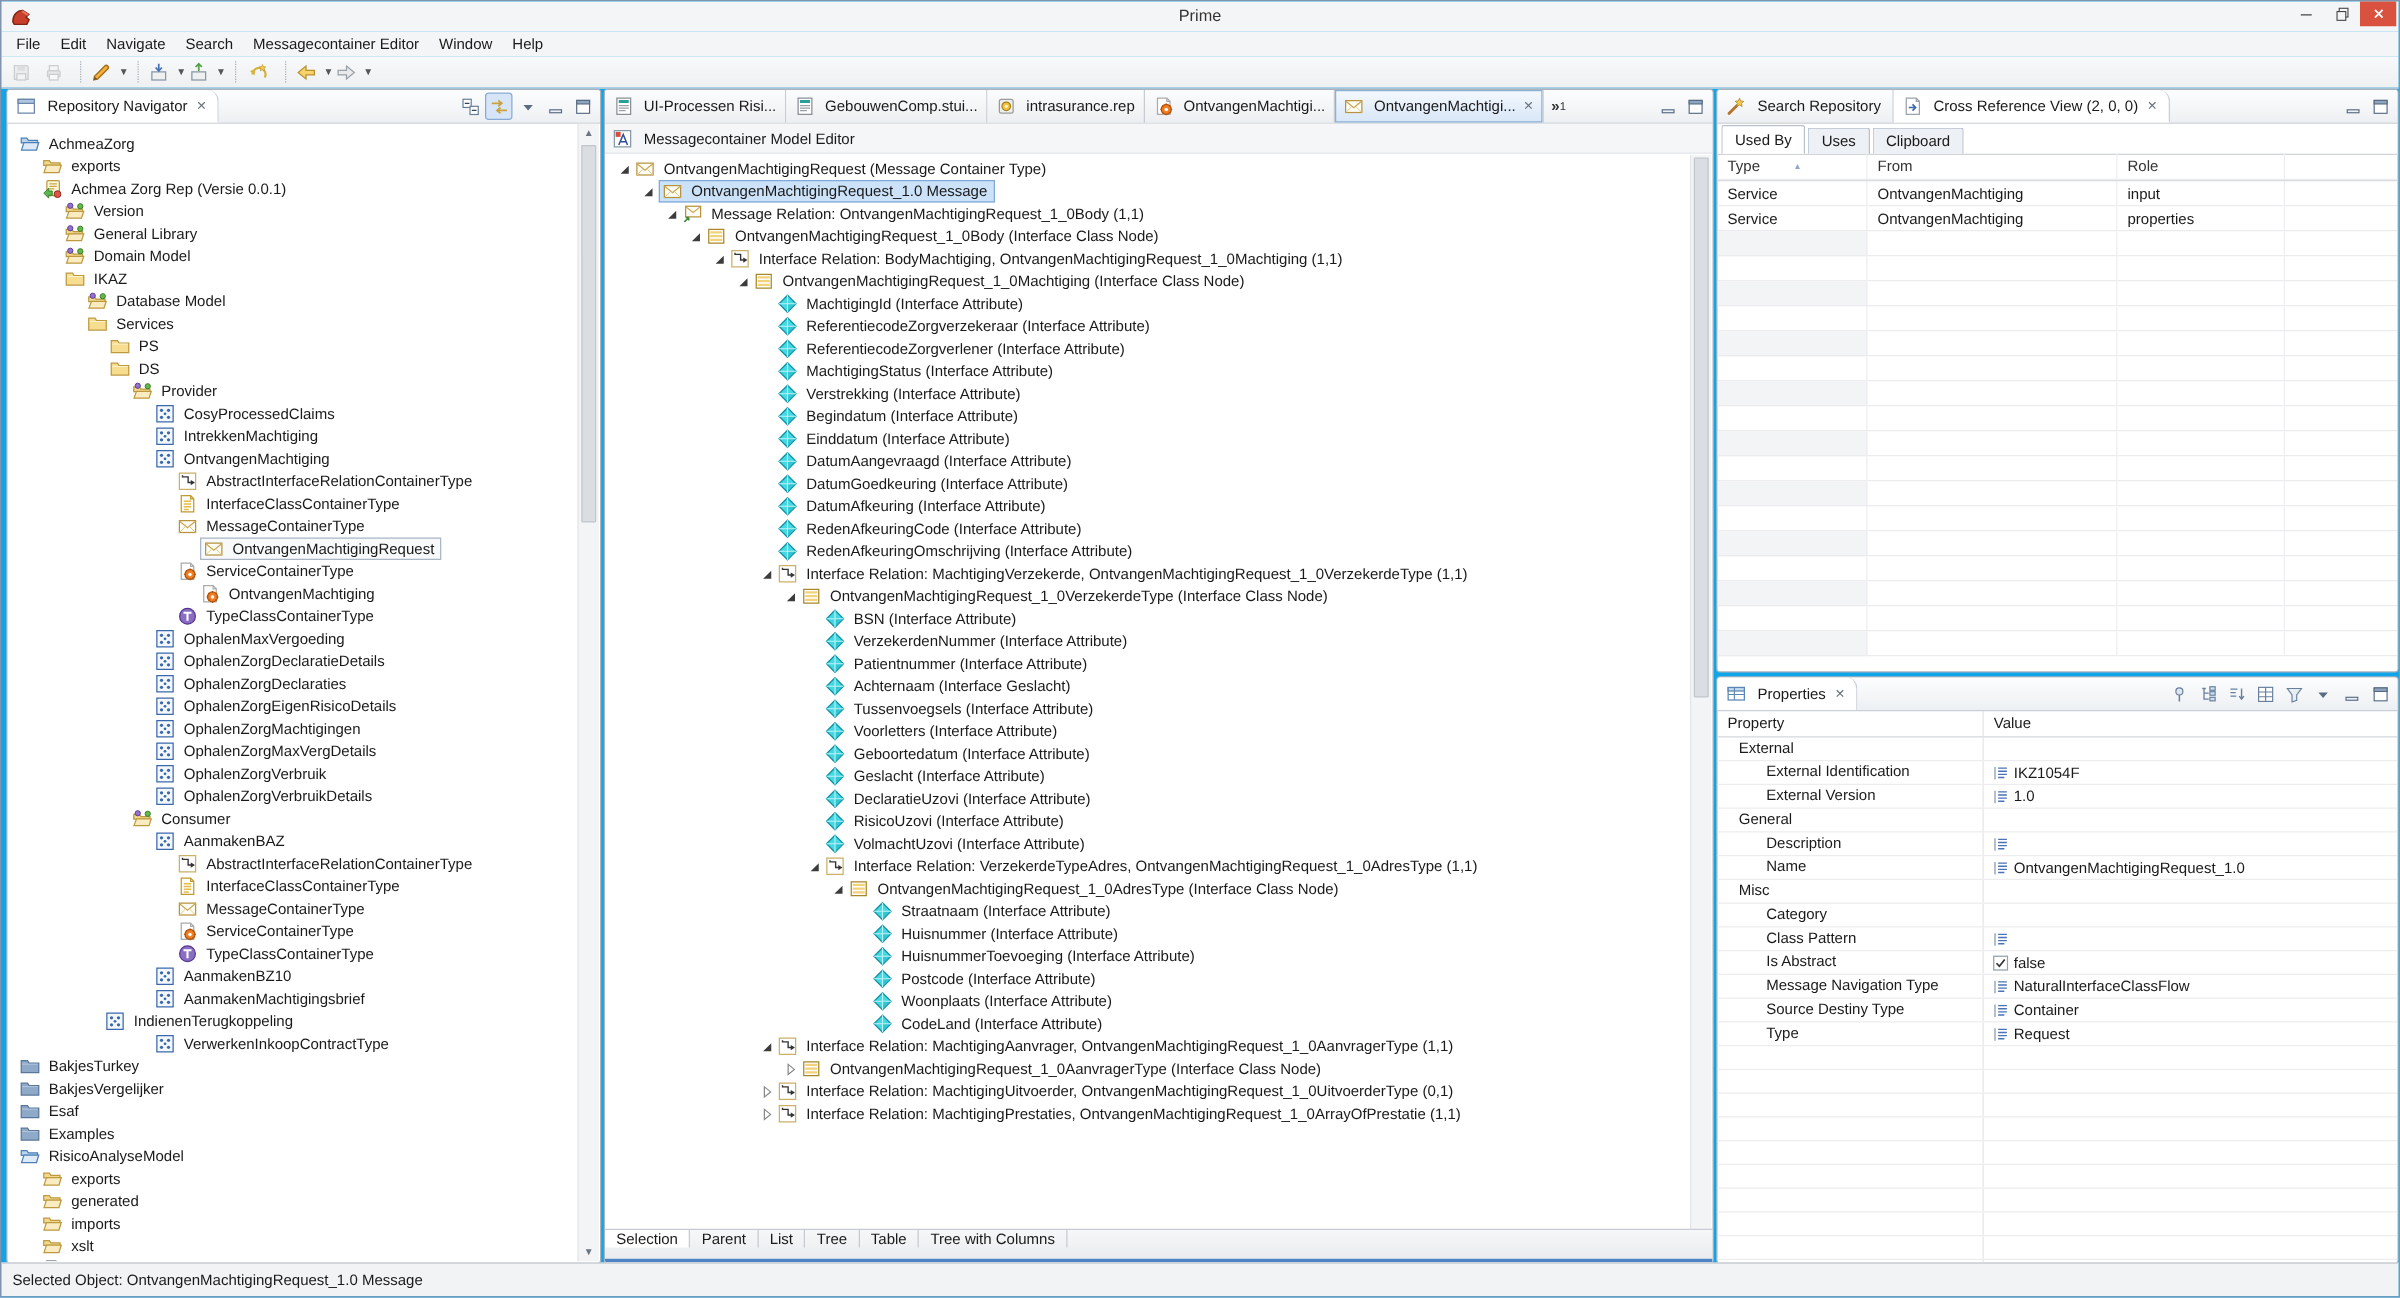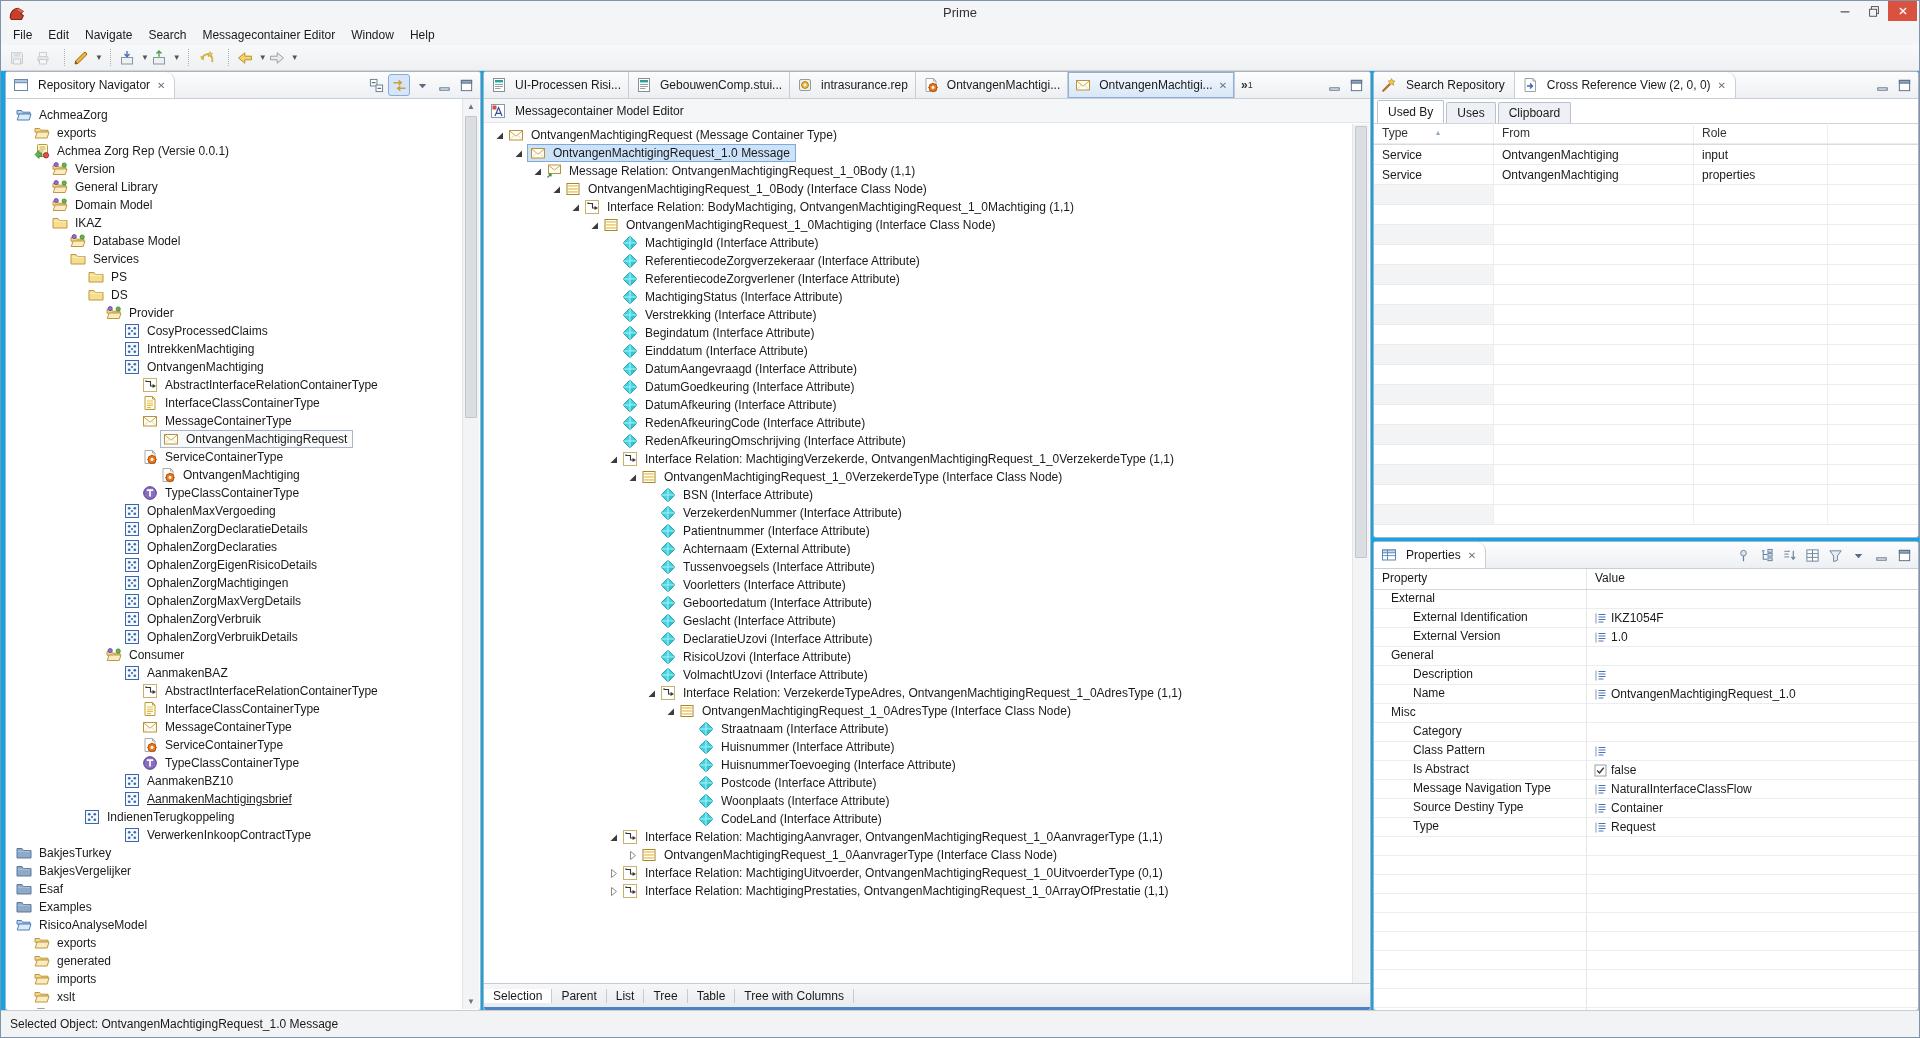--- a/index.html
+++ b/index.html
@@ -57,21 +57,21 @@
   
   .etab{display:flex;align-items:center;gap:4px;padding:0 7px;border-right:1px solid #c6ccd3;
         background:linear-gradient(#fcfcfd,#eceff2);white-space:nowrap;}
   .etab.active{background:linear-gradient(#f5f9fe,#d7e6f7);box-shadow:inset 0 0 0 1px #8fb0d5;}
   .eoverflow{display:flex;align-items:center;padding:0 6px;font-weight:bold;color:#333;}
   .eoverflow sub{font-weight:normal;font-size:9px;}
   .ed-header{position:absolute;top:27px;left:0;right:0;height:23px;background:#f4f6f8;border-bottom:1px solid #e3e6ea;
              display:flex;align-items:center;gap:5px;padding-left:6px;}
   #editor-tree{position:absolute;top:52px;left:0;right:17px;bottom:27px;overflow:hidden;padding-top:2px;}
   .btabs{position:absolute;left:0;right:0;bottom:3px;height:23px;border-top:1px solid #c6cbd1;
-         background:linear-gradient(#f6f7f8,#e9ecef);display:flex;align-items:center;}
+         background:linear-gradient(#f6f7f8,#e9ecef);display:flex;align-items:flex-start;}
   .btab{padding:0 9px;display:flex;align-items:center;border-right:1px solid #c6cbd1;}
   .btab.active{background:#fff;}
   .ed-accent{position:absolute;left:0;right:0;bottom:0;height:3px;background:#4f82c2;}
   #ed-sb{top:52px;bottom:27px;}
   
   .subtabs{height:24px;display:flex;align-items:flex-end;padding-left:3px;background:#fff;border-bottom:1px solid #d0d4d9;}
   .stab{padding:0 10px;height:20px;display:flex;align-items:center;border:1px solid #b9c2cc;border-bottom:none;
         background:#edf0f4;margin-right:2px;border-radius:2px 2px 0 0;}
   .stab.active{background:#fff;height:22px;}
   .grid{position:absolute;left:0;right:0;top:51px;bottom:1px;overflow:hidden;}
@@ -677,21 +677,21 @@
               <rect x="1.5" y="1.5" width="13" height="13" fill="#f4f8fd" stroke="#3a68ac"></rect>
               <circle cx="5.2" cy="5.2" r="1.3" fill="#3a68ac"></circle>
               <circle cx="10.8" cy="5.2" r="1.3" fill="#3a68ac"></circle>
               <circle cx="5.2" cy="10.8" r="1.3" fill="#3a68ac"></circle>
               <circle cx="10.8" cy="10.8" r="1.3" fill="#3a68ac"></circle>
               <circle cx="8" cy="8" r="1.1" fill="#3a68ac"></circle>
             </svg>
           </span>
           <span class="lbl">AanmakenBZ10</span>
         </div>
-        <div class="trow" style="padding-left: 118px; text-decoration: underline;">
+        <div class="trow" style="padding-left: 118px;">
           <span class="icon">
             <svg viewBox="0 0 16 16" xmlns="http://www.w3.org/2000/svg">
               <rect x="1.5" y="1.5" width="13" height="13" fill="#f4f8fd" stroke="#3a68ac"></rect>
               <circle cx="5.2" cy="5.2" r="1.3" fill="#3a68ac"></circle>
               <circle cx="10.8" cy="5.2" r="1.3" fill="#3a68ac"></circle>
               <circle cx="5.2" cy="10.8" r="1.3" fill="#3a68ac"></circle>
               <circle cx="10.8" cy="10.8" r="1.3" fill="#3a68ac"></circle>
               <circle cx="8" cy="8" r="1.1" fill="#3a68ac"></circle>
             </svg>
           </span>
@@ -1194,21 +1194,21 @@
         </div>
         <div class="trow" style="padding-left: 162px;">
           <span class="arrow"></span>
           <span class="icon">
             <svg viewBox="0 0 16 16" xmlns="http://www.w3.org/2000/svg">
               <path d="M8 1.2 14.8 8 8 14.8 1.2 8z" fill="#45d7e2" stroke="#0d93a5"></path>
               <path d="M8 14.8 14.8 8H8z" fill="#23b8c6" opacity=".55"></path>
               <path d="M8 1.2v13.6M1.2 8h13.6" stroke="#bdf2f6" stroke-width=".9"></path>
             </svg>
           </span>
-          <span class="lbl">Achternaam (External Attribute)</span>
+          <span class="lbl">Achternaam (Interface Geslacht)</span>
         </div>
         <div class="trow" style="padding-left: 162px;">
           <span class="arrow"></span>
           <span class="icon">
             <svg viewBox="0 0 16 16" xmlns="http://www.w3.org/2000/svg">
               <path d="M8 1.2 14.8 8 8 14.8 1.2 8z" fill="#45d7e2" stroke="#0d93a5"></path>
               <path d="M8 14.8 14.8 8H8z" fill="#23b8c6" opacity=".55"></path>
               <path d="M8 1.2v13.6M1.2 8h13.6" stroke="#bdf2f6" stroke-width=".9"></path>
             </svg>
           </span>

